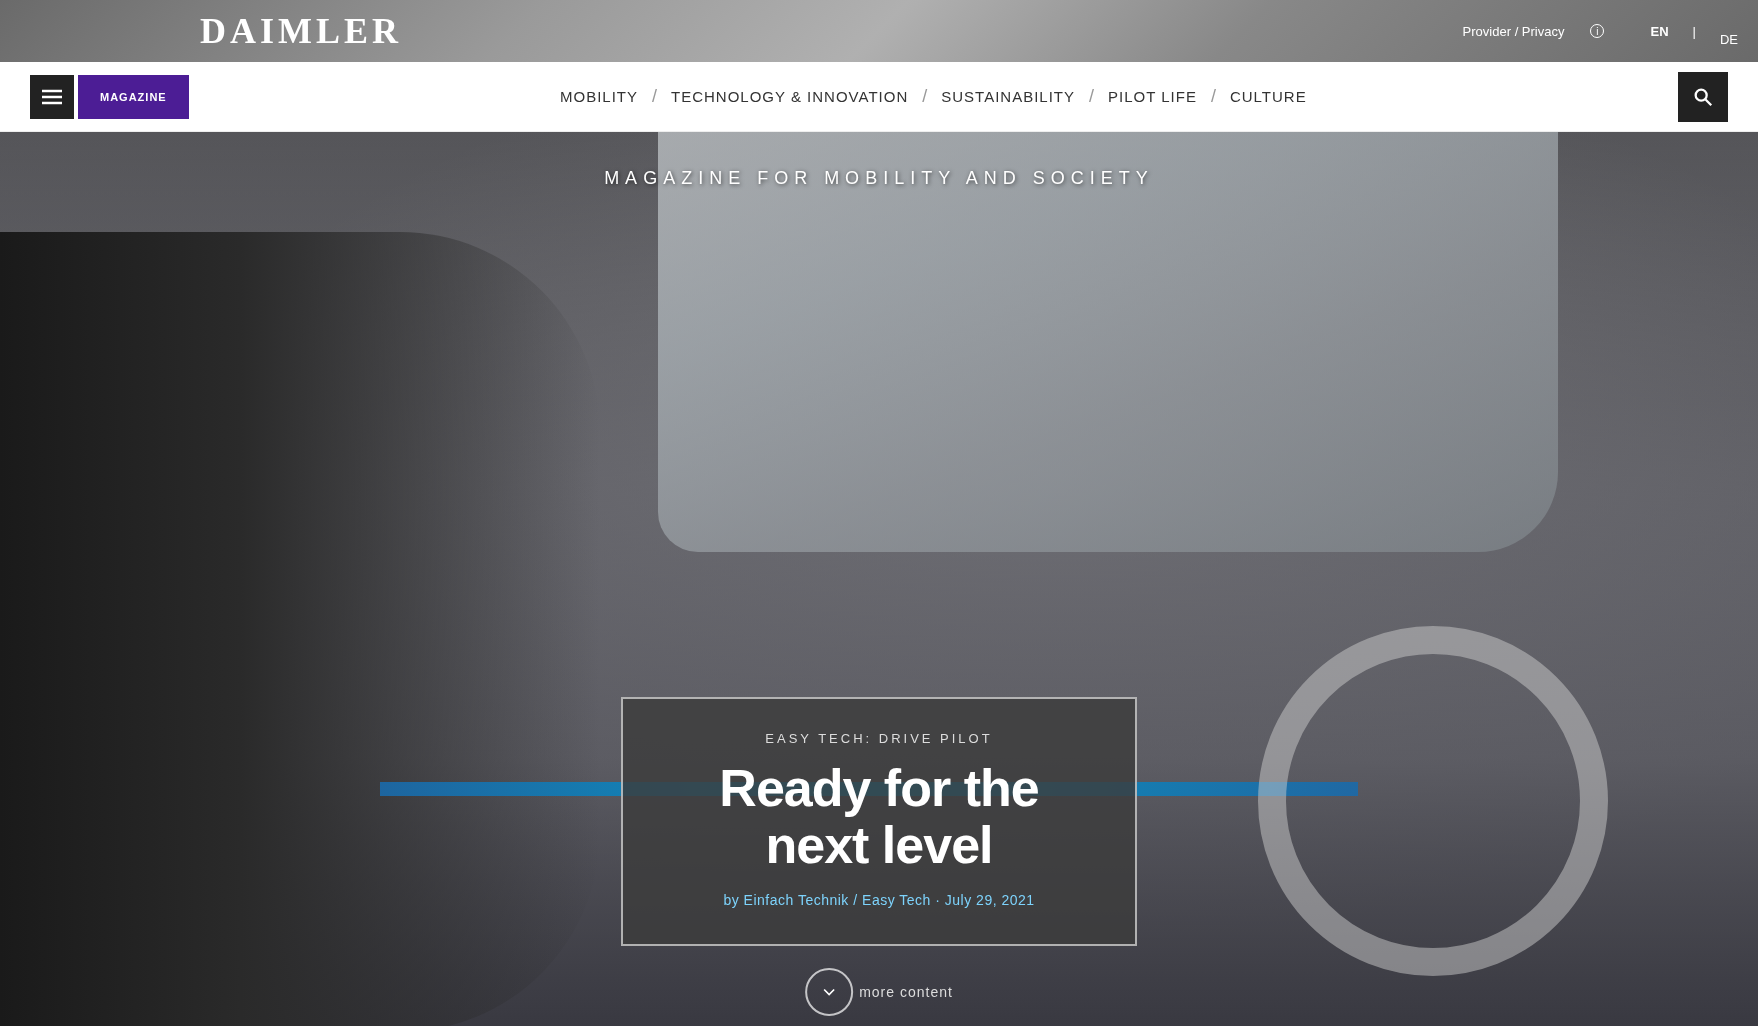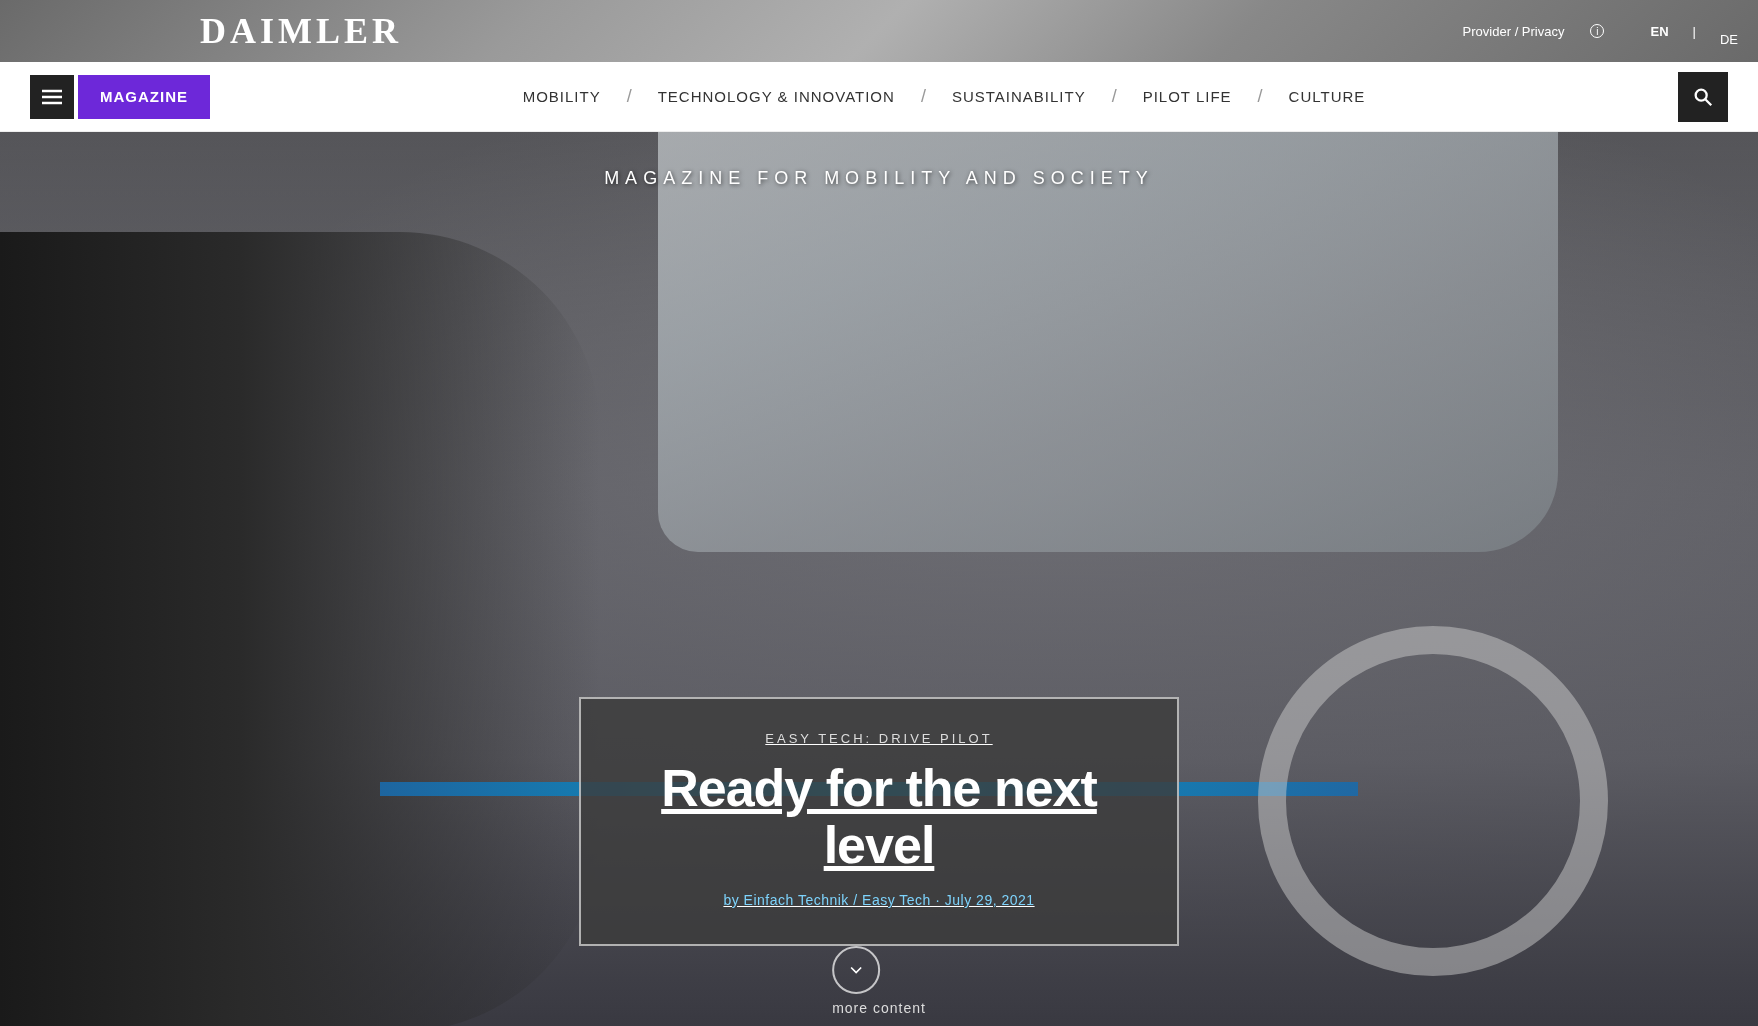--- a/index.html
+++ b/index.html
@@ -50,38 +50,38 @@
       width: 44px;
       height: 44px;
       display: flex;
       align-items: center;
       justify-content: center;
       cursor: pointer;
       font-size: 18px;
       flex-shrink: 0;
     }
     .nav-magazine-btn {
-      background: #6d28d9;
+      background: #4c1d95;
       color: #fff;
       border: none;
       padding: 0 22px;
       height: 44px;
-      font-size: 15px;
+      font-size: 11px;
       font-weight: bold;
       letter-spacing: 1px;
       cursor: pointer;
       margin-left: 4px;
       flex-shrink: 0;
     }
     .nav-links {
       display: flex;
       align-items: center;
       flex: 1;
       justify-content: center;
-      gap: 12px;
+      gap: 0;
     }
     .nav-link {
       font-size: 15px;
       font-weight: 500;
       color: #333;
       text-decoration: none;
       letter-spacing: 1px;
       padding: 0 8px;
       cursor: pointer;
     }
@@ -189,27 +189,26 @@
       font-weight: 400;
       text-shadow: 1px 1px 4px rgba(0,0,0,0.6);
     }
 
     
     .hero-card {
       position: absolute;
       bottom: 80px;
       left: 50%;
       transform: translateX(-50%);
-      width: 600px;
+      width: 516px;
       background: rgba(60, 60, 60, 0.82);
       border: 2px solid rgba(255,255,255,0.6);
       padding: 32px 40px 36px;
       text-align: center;
       color: #fff;
-      text-decoration: underline;
     }
     .hero-card-category {
       font-size: 13px;
       letter-spacing: 3px;
       color: #ddd;
       margin-bottom: 14px;
       font-weight: 400;
     }
     .hero-card-title {
       font-size: 52px;
@@ -224,21 +223,21 @@
       letter-spacing: 0.5px;
     }
 
     
     .hero-more-content {
       position: absolute;
       bottom: 10px;
       left: 50%;
       transform: translateX(-50%);
       display: flex;
-      flex-direction: column;
+      align-items: center;
       color: #fff;
       gap: 6px;
       cursor: pointer;
     }
     .hero-more-content .down-circle {
       width: 48px;
       height: 48px;
       border: 2px solid rgba(255,255,255,0.7);
       border-radius: 50%;
       display: flex;

